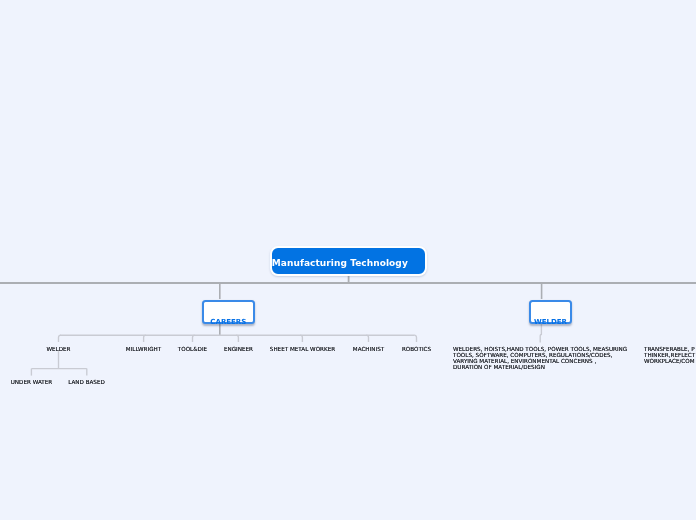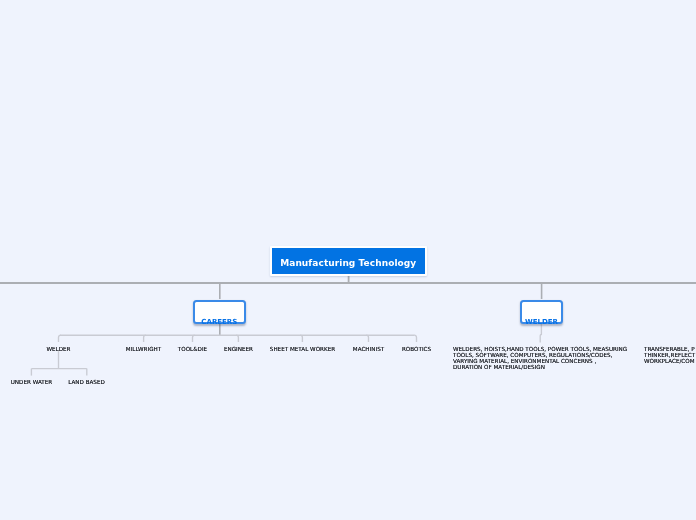--- a/index.html
+++ b/index.html
@@ -23,46 +23,46 @@
     pointer-events: none;
   }
   .node {
     position: absolute;
     white-space: nowrap;
   }
   .root-node {
     background: #0273e3;
     color: #ffffff;
     border: 2px solid #ffffff;
-    border-radius: 1px;
+    border-radius: 8px;
     font-family: "DejaVu Sans", sans-serif;
     font-weight: bold;
     font-size: 9px;
     letter-spacing: 0.07px;
     display: flex;
     align-items: center;
-    justify-content: center;
     box-sizing: border-box;
     box-shadow: 0 1px 2px rgba(60,85,130,0.22);
   }
   .root-node > span { display:block; position:relative; top:2px; }
   .branch-node {
     background: #ffffff;
     color: #0671e6;
     border: 2px solid #3a8ae8;
     border-radius: 3.5px;
     box-sizing: border-box;
     font-family: "DejaVu Sans", sans-serif;
     font-weight: bold;
     font-size: 7px;
     display: flex;
     align-items: center;
     justify-content: center;
     padding-top: 20px;
     box-shadow: 0 1.2px 2px rgba(55,70,100,0.36);
+    margin-left: 9px;
   }
   .tl1 { letter-spacing: 0px; }
   .tl2 { letter-spacing: 0px; }
   .tl3 { letter-spacing: 0px; }
   .tl4 { letter-spacing: 0px; }
   .leaf-node {
     color: #2b2f38;
     text-shadow: 0 0 0.22px #2b2f38, 0 0 1.4px #ffffff, 0 0 2px #ffffff;
     font-family: "DejaVu Sans", sans-serif;
     font-size: 5.63px;

